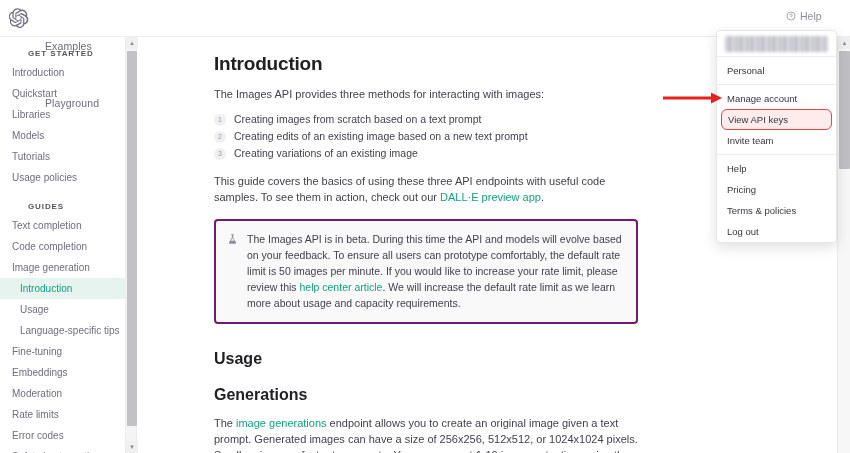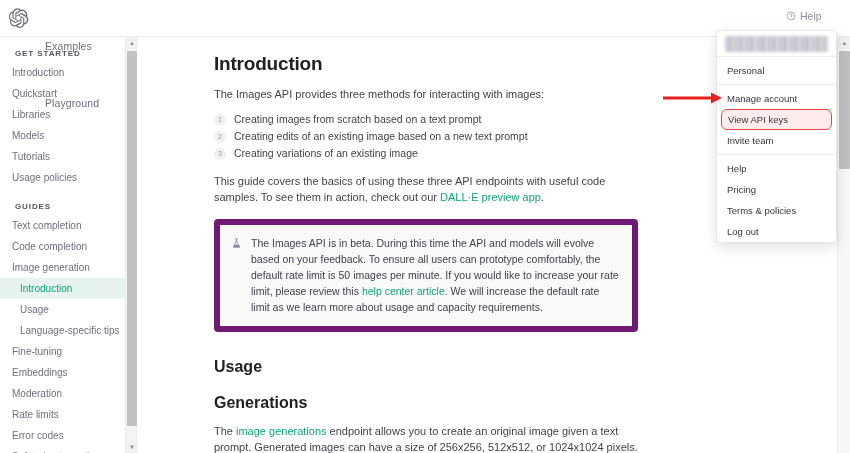--- a/index.html
+++ b/index.html
@@ -73,21 +73,21 @@
   .arrow-wrap { position: absolute; left: 663px; top: 92px; width: 60px; height: 12px; z-index: 45; }
 
   
   .sidebar {
     position: absolute; top: 37px; left: 0; width: 125px; bottom: 0;
     background: #ffffff; overflow: hidden;
     padding-top: 12px;
   }
   .side-group-title {
     font-size: 8px; font-weight: bold; letter-spacing: .9px;
-    color: #55555f; padding: 0 0 4px 15px; text-transform: uppercase;
+    color: #55555f; padding: 0 0 4px 28px; text-transform: uppercase;
   }
   .side-item {
     font-size: 10px; color: #6e6e80; padding: 4px 0 4px 12px;
     cursor: pointer; line-height: 13px; white-space: nowrap;
   }
   .side-item.sub { padding-left: 20px; }
   .side-item.active { background: #e6f3ee; color: #10a37f; }
   .side-spacer { height: 14px; }
 
   
@@ -123,21 +123,21 @@
     font-size: 10.5px; line-height: 17px; color: #42424f;
   }
   .num {
     flex: 0 0 auto; width: 12px; height: 12px; margin-top: 2.5px;
     border-radius: 50%; background: #f0f0f2; color: #9b9ba6;
     font-size: 7px; display: flex; align-items: center; justify-content: center;
   }
 
   .callout {
     margin-top: 14px; max-width: 424px;
-    background: #f9f9fa; border: 6px solid #701a75; border-radius: 4px;
+    background: #f9f9fa; border: 2px solid #701a75; border-radius: 4px;
     padding: 10px 12px 11px 11px;
     display: flex; gap: 9px; align-items: flex-start;
   }
   .callout-icon { flex: 0 0 auto; margin-top: 2px; }
   .callout-text { font-size: 10.5px; line-height: 16px; color: #42424f; }
 
   h2.section { font-size: 16px; font-weight: bold; color: #202123; margin-top: 26px; }
   h3.subsection { font-size: 16px; font-weight: bold; color: #202123; margin-top: 18px; }
 
   

